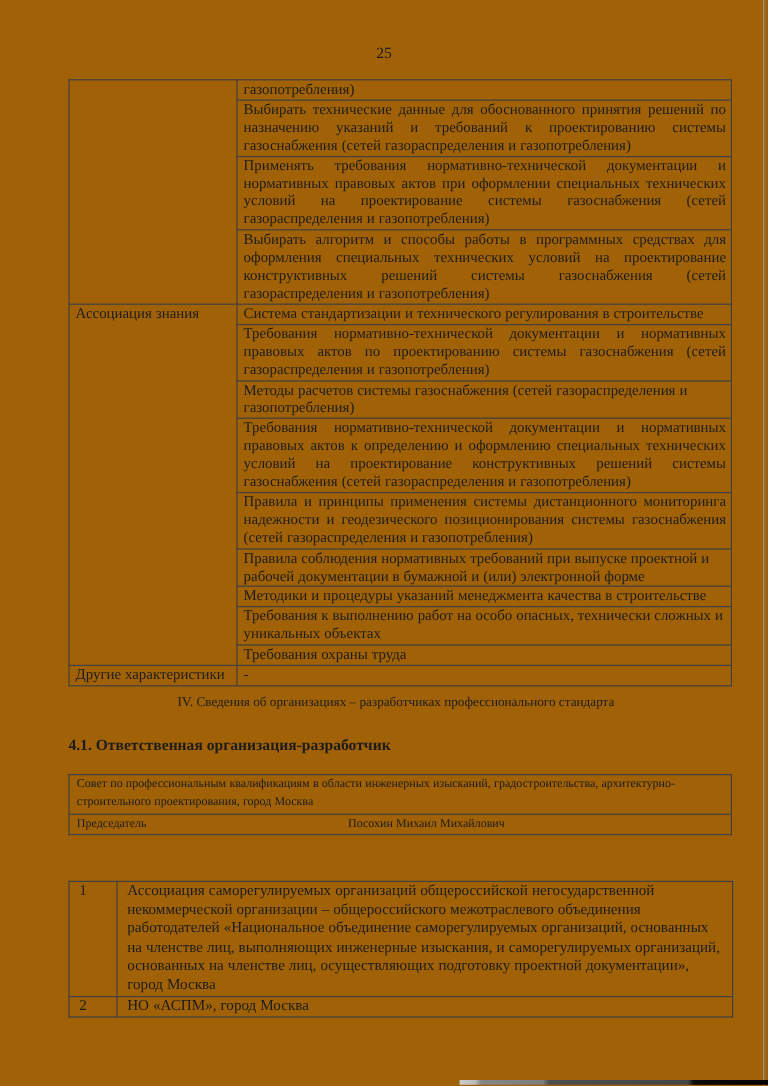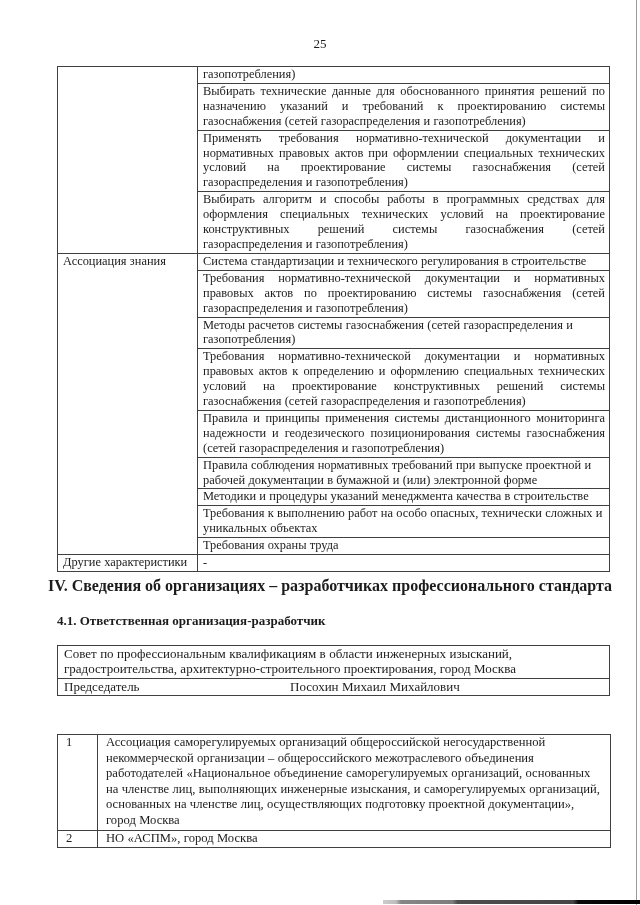--- a/index.html
+++ b/index.html
@@ -1,20 +1,20 @@
 <!DOCTYPE html>
 <html><head>
 <meta charset="utf-8">
 <style>
   html,body { margin:0; padding:0; background:#e8e8e8; }
   .page {
     position:relative;
     width:640px; height:905px;
     margin:0 auto;
-    background:#ffffff;
+    background:#a16207;
     font-family:"Liberation Serif", serif;
     color:#1c1c1c;
     overflow:hidden;
   }
   .page-number {
     position:absolute; top:36px; left:0; width:640px;
     text-align:center; font-size:13px; line-height:15px;
   }
   table.doc { border-collapse:collapse; position:absolute; table-layout:fixed; }
   table.doc td {
@@ -26,31 +26,31 @@
     word-spacing:0.2px;
   }
   #skills-table { left:57px; top:66px; width:552px; }
   #skills-table col.c1 { width:140px; }
   #skills-table col.c2 { width:412px; }
   td.justify { text-align:justify; }
   td.label-cell { padding-left:5px; }
 
   .section-heading {
     position:absolute; left:40px; top:578px; width:580px;
-    text-align:center; font-weight:bold; font-size:16px; line-height:15px;
+    text-align:center; font-weight:normal; font-size:11px; line-height:15px;
   }
   .sub-heading {
     position:absolute; left:57px; width:560px;
     font-weight:bold; font-size:13px; line-height:15px;
   }
   #sub41 { top:613px; }
   #sub42 { top:707px; }
 
   #resp-table { left:57px; top:645px; width:553px; }
-  #resp-table td { font-size:13px; line-height:15.3px; padding:0 6px 1px 6px; }
+  #resp-table td { font-size:10px; line-height:15.3px; padding:0 6px 1px 6px; }
   #resp-table td.role-row { position:relative; height:15px; }
   .role-name { position:absolute; left:232px; top:0; white-space:nowrap; }
 
   #dev-table { left:57px; top:734px; width:553px; }
   #dev-table col.n { width:40px; }
   #dev-table col.t { width:513px; }
   #dev-table td { font-size:12.6px; line-height:15.6px; padding:0 6px 1px 8px; }
 
   .scan-edge-right {
     position:absolute; top:0; left:636px; width:1px; height:905px;

